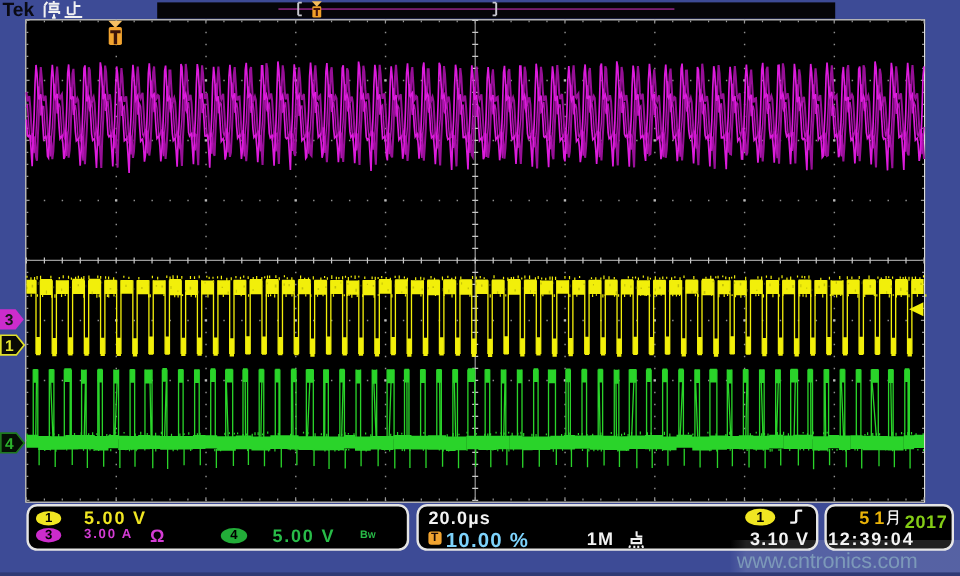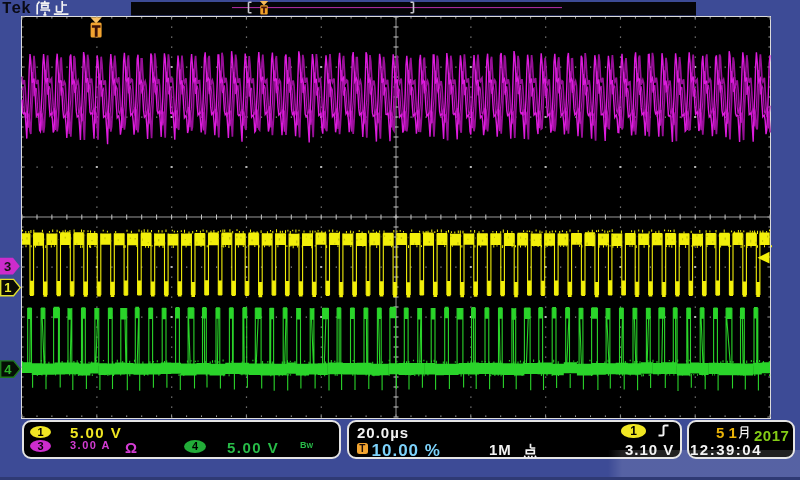--- a/index.html
+++ b/index.html
@@ -44,21 +44,21 @@
   <path d="M757.5,257.7 L769.5,251.8 L769.5,263.6 Z" fill="#f2ef0a"></path>
 
   <path d="M0,257.8 H13 L19.8,266.2 L13,274.6 H0 Z" fill="#cc2ccc"></path>
   <text x="7.5" y="271" font-size="13" font-weight="bold" fill="#141414" text-anchor="middle" font-family="Liberation Sans">3</text>
   <path d="M0.7,279.4 H13.6 L20.2,287.6 L13.6,295.8 H0.7 Z" fill="#0a0a05" stroke="#e0e02a" stroke-width="1.4"></path>
   <text x="7.8" y="292.4" font-size="13" font-weight="bold" fill="#e8e830" text-anchor="middle" font-family="Liberation Sans">1</text>
   <path d="M0.7,360.9 H13.6 L20.2,369.1 L13.6,377.3 H0.7 Z" fill="#050f05" stroke="#1e7a1e" stroke-width="1.4"></path>
   <text x="7.8" y="374" font-size="13" font-weight="bold" fill="#2cb42c" text-anchor="middle" font-family="Liberation Sans">4</text>
 </svg>
 
-<div class="txt" style="left:2px;top:0px;font-family:Liberation Mono, monospace;font-size:16px;color:#0a0a14">Tek</div>
+<div class="txt" style="left:2px;top:0px;font-family:Liberation Sans, sans-serif;font-size:16px;color:#0a0a14">Tek</div>
 <svg class="abs" style="left:34px;top:0" width="36" height="16" viewBox="0 0 36 16">
   <g stroke="#f2f2f2" stroke-width="1.7" fill="none">
     <path d="M3.2,4.5 V14.5 M3.2,4.5 L5.5,1.5"></path>
     <path d="M6.5,3.2 H15.5 M10.8,0.8 V3 M7.8,5.2 H14 V8 H7.8 Z M6.3,10 H15.3 V11.6 M11,11.8 V14.8 M9.4,14.8 h3"></path>
     <path d="M28.2,1 V11.8 M22.5,5.5 V11.8 M22.5,11.8 H28 M28.2,5 H33 M19.8,14.2 H34.5"></path>
   </g>
 </svg>
 
 <div class="box" style="left:22px;width:319px"></div>
 <div class="box" style="left:347px;width:335px"></div>
@@ -91,12 +91,13 @@
         <g stroke="#f2f2f2" stroke-width="1.4" fill="none">
 <path d="M4.5,1.5 H11.5 V12 C11.5,13 11,13.5 10,13.5 M4.5,1.5 V9 C4.5,11 3.8,12.5 2.5,13.8 M4.8,5.2 H11.2 M4.8,8.8 H11.2"></path>
 </g>
       </svg></div>
 <div class="txt" style="left:754px;top:427px;font-size:15px;color:#84cc16;letter-spacing:0.5px">2017</div>
 <div class="txt" style="left:690px;top:440.5px;font-size:15px;color:#f2f2f2;letter-spacing:1.5px">12:39:04</div>
 
 <div class="abs" style="left:0;top:477px;width:800px;height:3px;background:#2f3a74;z-index:8"></div>
 
 <div class="abs" style="left:608px;top:450px;width:192px;height:28px;background:linear-gradient(90deg,rgba(255,255,255,0) 0,rgba(255,255,255,0.13) 14px,rgba(255,255,255,0.13) 100%);z-index:6"></div>
+<div class="abs" style="left:614px;top:457px;font-size:18px;color:rgba(148,187,199,0.62);letter-spacing:-0.2px;z-index:7">www.cntronics.com</div>
 </div>
 </body></html>

